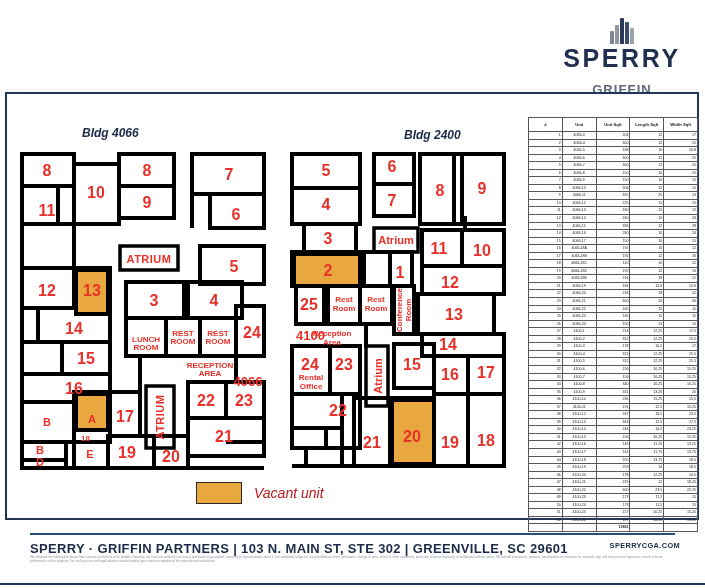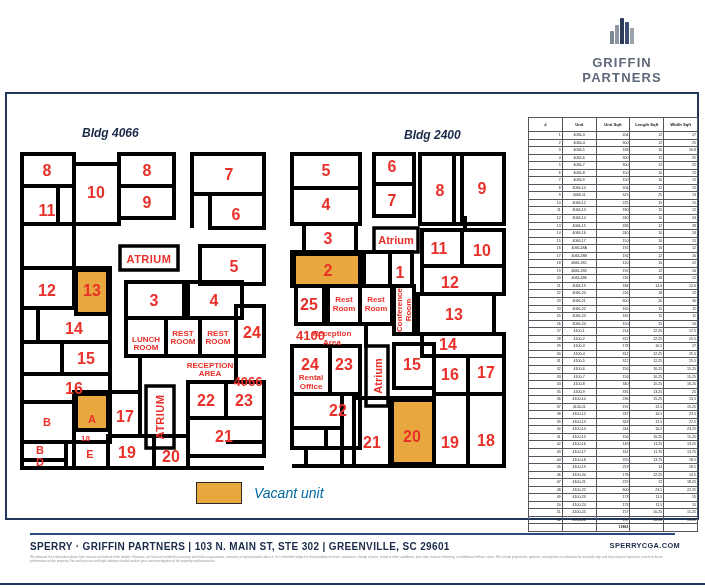--- a/index.html
+++ b/index.html
@@ -28,54 +28,55 @@
 
   
   .plan{position:absolute;}
   #plan-4066{left:14px;top:146px;width:258px;height:330px;}
   #plan-4100{left:282px;top:148px;width:232px;height:328px;}
   .plan svg{display:block;}
 
   
   .legend{position:absolute;left:196px;top:482px;display:flex;align-items:center;gap:12px;}
   .legend-swatch{width:46px;height:22px;background:#e9a83f;border:1.5px solid #2a2a2a;box-sizing:border-box;}
-  .legend-text{font-style:italic;font-size:14px;color:#0369a1;font-weight:400;}
+  .legend-text{font-style:italic;font-size:14px;color:#b91c1c;font-weight:400;}
 
   
   .tbl-wrap{position:absolute;left:528px;top:117px;width:170px;}
   table.units{border-collapse:collapse;width:170px;table-layout:fixed;font-size:3.6px;color:#1a1a1a;}
   table.units th,table.units td{border:0.6px solid #54585e;padding:0;height:6.55px;line-height:6.55px;overflow:hidden;white-space:nowrap;}
   table.units thead th{font-weight:700;font-size:4.2px;height:13px;line-height:5.4px;text-align:center;vertical-align:middle;white-space:normal;background:#fff;}
   table.units td.c-num{text-align:right;padding-right:1px;width:17px;}
   table.units td.c-unit{text-align:center;width:54px;}
   table.units td.c-sq{text-align:right;padding-right:1px;width:33px;}
   table.units td.c-len{text-align:right;padding-right:1px;width:33px;}
   table.units td.c-wid{text-align:right;padding-right:1px;width:33px;}
   table.units tr.total td{font-weight:700;text-align:right;padding-right:1px;}
 
   
   .footer{position:absolute;left:0;top:533px;width:705px;}
   .foot-rule{position:absolute;left:30px;top:0;width:645px;height:1.6px;background:#2b4a7d;}
-  .foot-line{position:absolute;left:30px;top:8px;font-size:10px;font-weight:700;letter-spacing:.35px;color:#1b2a49;}
+  .foot-line{position:absolute;left:30px;top:8px;font-size:13px;font-weight:700;letter-spacing:.35px;color:#1b2a49;}
   .foot-site{position:absolute;right:25px;top:8px;font-size:7.4px;font-weight:700;letter-spacing:.35px;color:#1b2a49;}
   .foot-disc{position:absolute;left:30px;top:22px;width:645px;font-size:3.1px;line-height:4.4px;color:#8d939d;}
   .foot-bottom{position:absolute;left:0;top:583px;width:705px;height:2px;background:#22365c;}
 </style>
 </head>
 <body>
 
 <div class="header">
   <div class="logo">
     <div class="logo-mark">
       <span class="b b1"></span>
         <span class="b b2"></span>
         <span class="b b3"></span>
         <span class="b b4"></span>
         <span class="b b5"></span>
     </div>
+    <div class="logo-word">SPERRY</div>
     <div class="logo-sub">GRIFFIN PARTNERS</div>
   </div>
 </div>
 
 <div class="frame"></div>
 
 <div class="bldg-label" id="bldg-4066-label">Bldg 4066</div>
 <div class="bldg-label" id="bldg-4100-label">Bldg 2400</div>
 
 <div class="plan" id="plan-4066">

